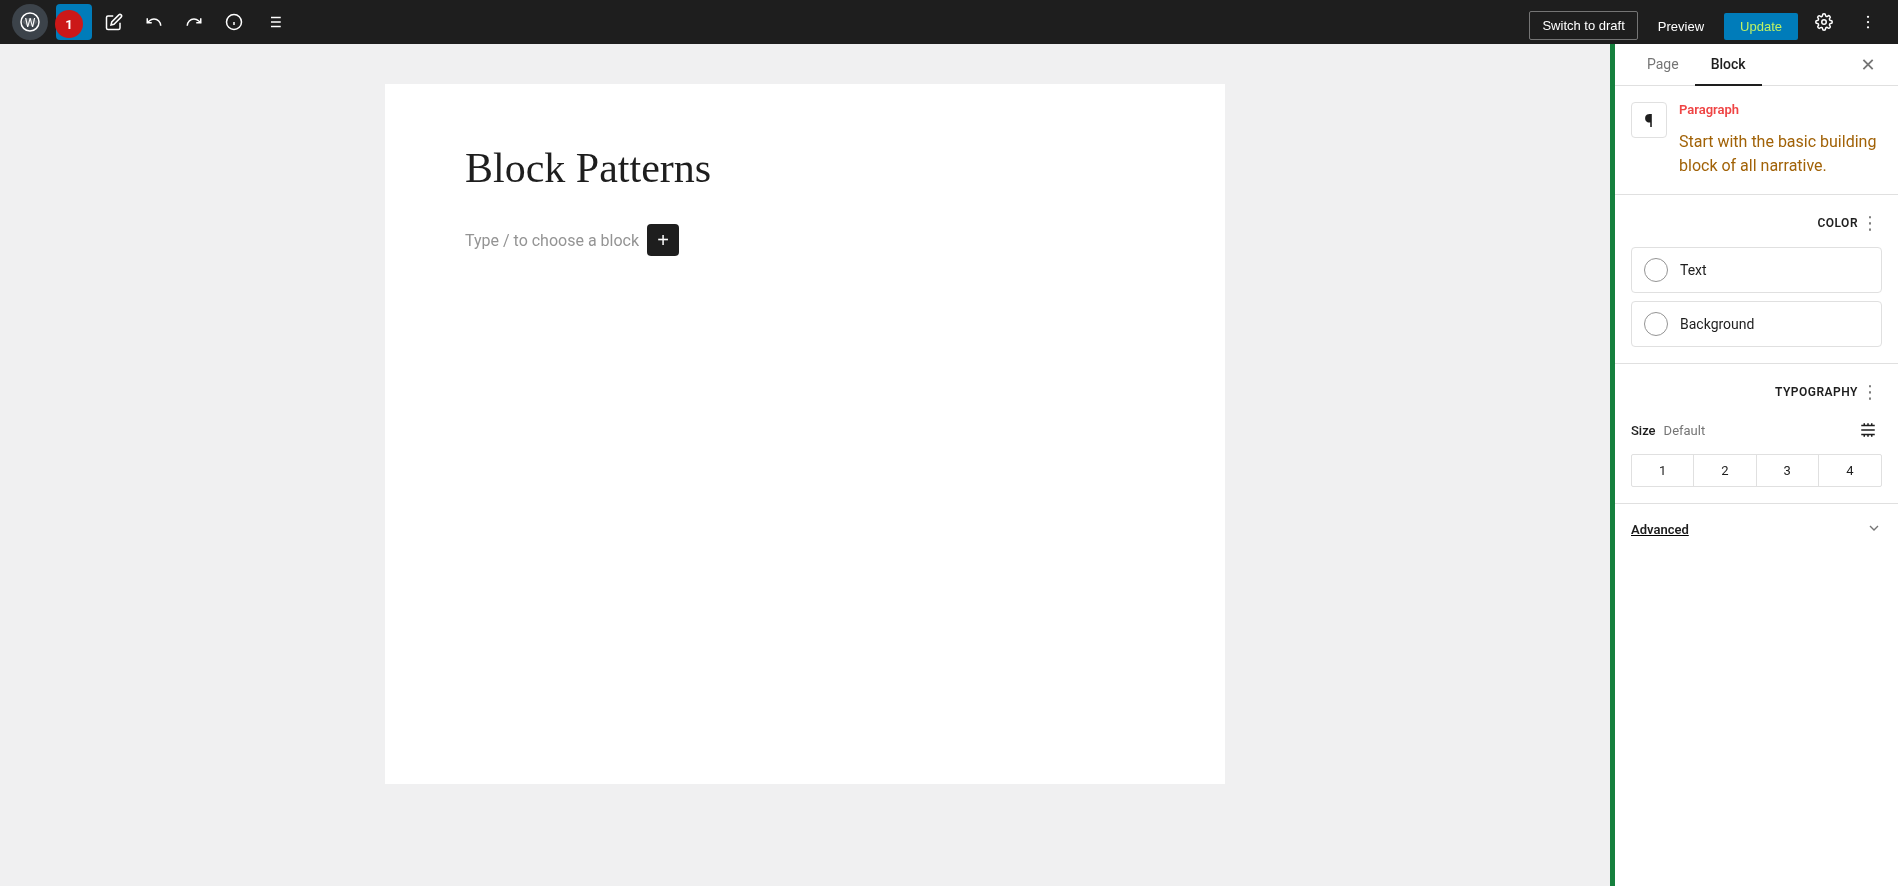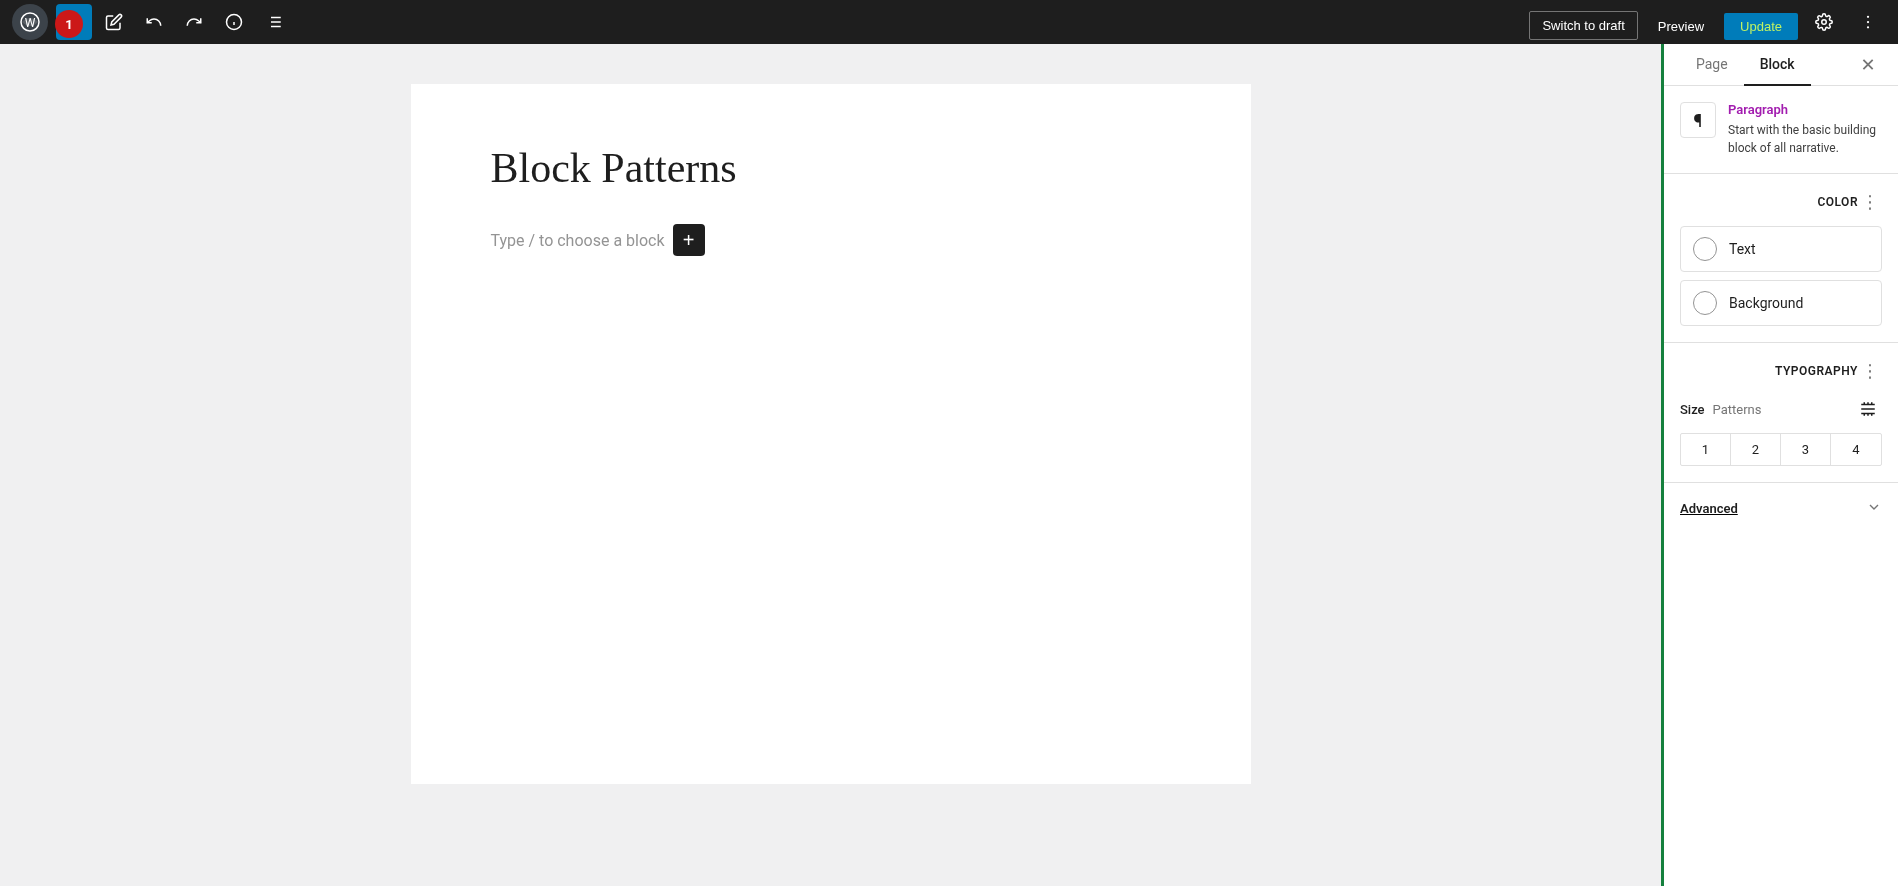--- a/index.html
+++ b/index.html
@@ -160,23 +160,23 @@
       display: flex;
       align-items: center;
       justify-content: center;
       color: white;
       font-size: 13px;
       font-weight: bold;
     }
 
     
     .sidebar {
-      width: 237px;
+      width: 288px;
       background: #fff;
-      border-left: 3px solid #15803d;
+      border-left: 5px solid #15803d;
       display: flex;
       flex-direction: column;
       overflow-y: auto;
     }
 
     
     .sidebar-tabs {
       display: flex;
       border-bottom: 1px solid #e0e0e0;
       padding: 0 16px;
@@ -228,26 +228,26 @@
       display: flex;
       align-items: center;
       justify-content: center;
       font-size: 18px;
       color: #1e1e1e;
       flex-shrink: 0;
     }
     .block-details h3 {
       font-size: 13px;
       font-weight: 600;
-      color: #a21caf;
-      margin-bottom: 4px;
+      color: #ef4444;
+      margin-bottom: 13px;
     }
     .block-details p {
-      font-size: 12px;
-      color: #404040;
+      font-size: 16px;
+      color: #a16207;
       line-height: 1.5;
     }
 
     
     .sidebar-section {
       padding: 16px;
       border-bottom: 1px solid #e0e0e0;
     }
     .section-header {
       display: flex;
@@ -521,21 +521,21 @@
       </div>
     </div>
 
     <div class="typography-section">
       <div class="section-header">
         <span class="section-title">Typography</span>
         <button class="section-more">⋮</button>
       </div>
       <div class="size-row">
         <span class="size-label">Size</span>
-        <span class="size-value">Patterns</span>
+        <span class="size-value">Default</span>
         <button class="size-control-btn">
           <svg width="18" height="18" viewBox="0 0 24 24" fill="none" stroke="currentColor" stroke-width="2">
             <path d="M3 6h18M3 12h18M3 18h18"></path>
             <path d="M7 3v3M12 3v3M17 3v3M7 18v3M12 18v3M17 18v3"></path>
           </svg>
         </button>
       </div>
       <div class="font-size-grid">
         <div class="font-size-option">1</div>
         <div class="font-size-option">2</div>

